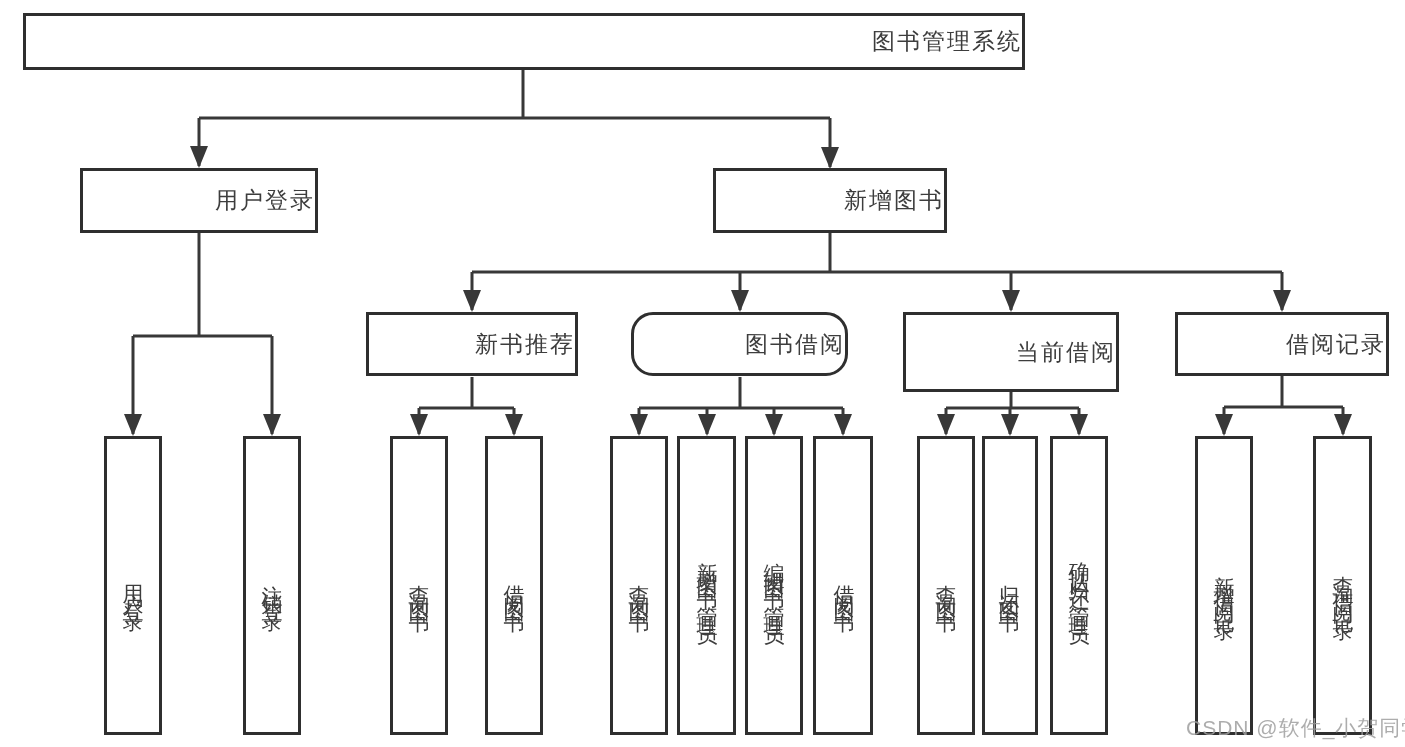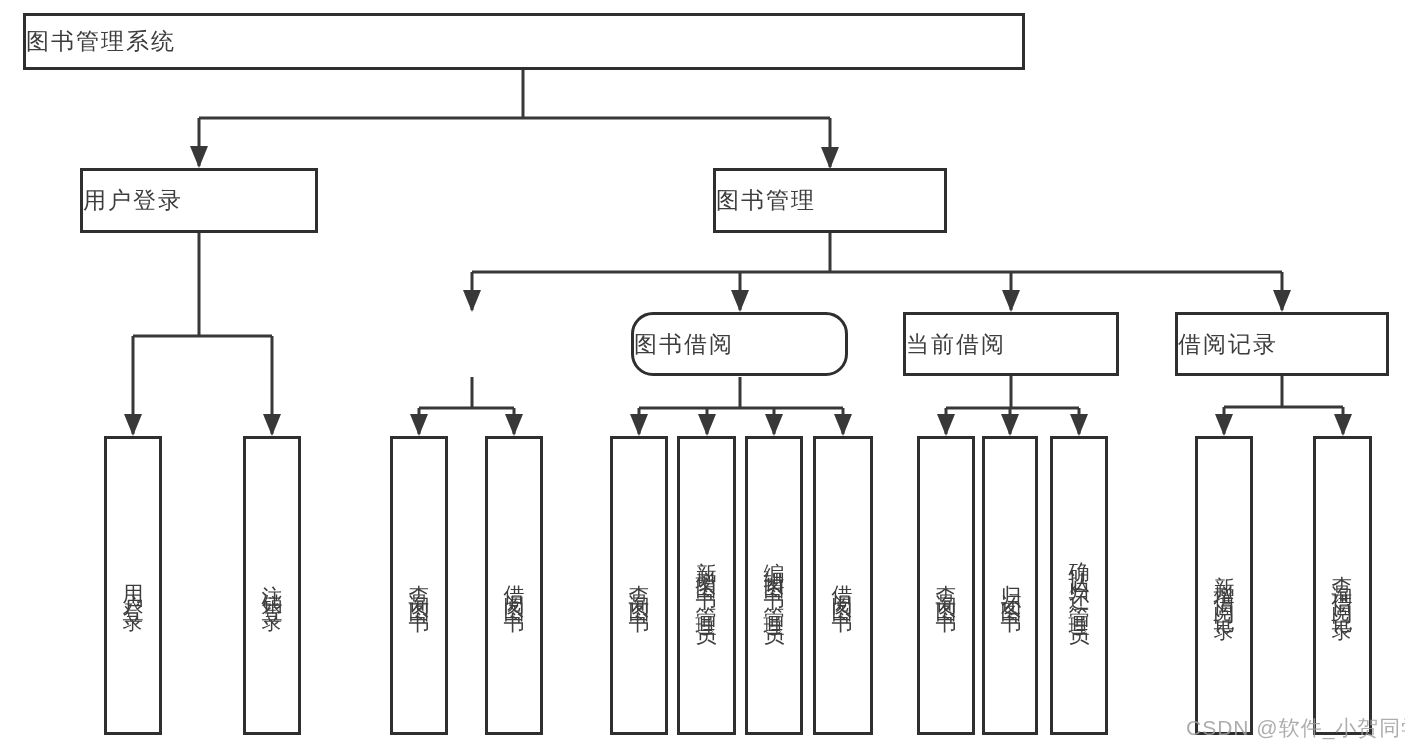--- a/index.html
+++ b/index.html
@@ -24,21 +24,21 @@
     z-index: 1;
   }
   .node {
     position: absolute;
     box-sizing: border-box;
     background: #ffffff;
     border: 3px solid #2f2f2f;
     color: #3d3d3d;
     display: flex;
     align-items: center;
-    justify-content: flex-start;
+    justify-content: flex-end;
     z-index: 2;
   }
   .node-h {
     font-size: 23px;
     letter-spacing: 2px;
     white-space: nowrap;
   }
   .node-v {
     font-size: 21px;
   }
@@ -98,27 +98,30 @@
   </svg>
 
   <div class="node node-h" style="left:23px; top:13px; width:1002px; height:57px;">
     <span>图书管理系统</span>
   </div>
 
   <div class="node node-h" style="left:80px; top:168px; width:238px; height:65px;">
     <span>用户登录</span>
   </div>
   <div class="node node-h" style="left:713px; top:168px; width:234px; height:65px;">
-    <span>图书管理</span>
+    <span>新增图书</span>
   </div>
 
+  <div class="node node-h" style="left:366px; top:312px; width:212px; height:64px;">
+    <span>新书推荐</span>
+  </div>
   <div class="node node-h" style="left:631px; top:312px; width:217px; height:64px;border-radius:22px;">
     <span>图书借阅</span>
   </div>
-  <div class="node node-h" style="left:903px; top:312px; width:216px; height:64px;">
+  <div class="node node-h" style="left:903px; top:312px; width:216px; height:80px;">
     <span>当前借阅</span>
   </div>
   <div class="node node-h" style="left:1175px; top:312px; width:214px; height:64px;">
     <span>借阅记录</span>
   </div>
 
   <div class="node node-v" style="left:104px; top:436px; width:58px; height:299px;">
     <span class="vtext">用户登录</span>
   </div>
   <div class="node node-v" style="left:243px; top:436px; width:58px; height:299px;">

